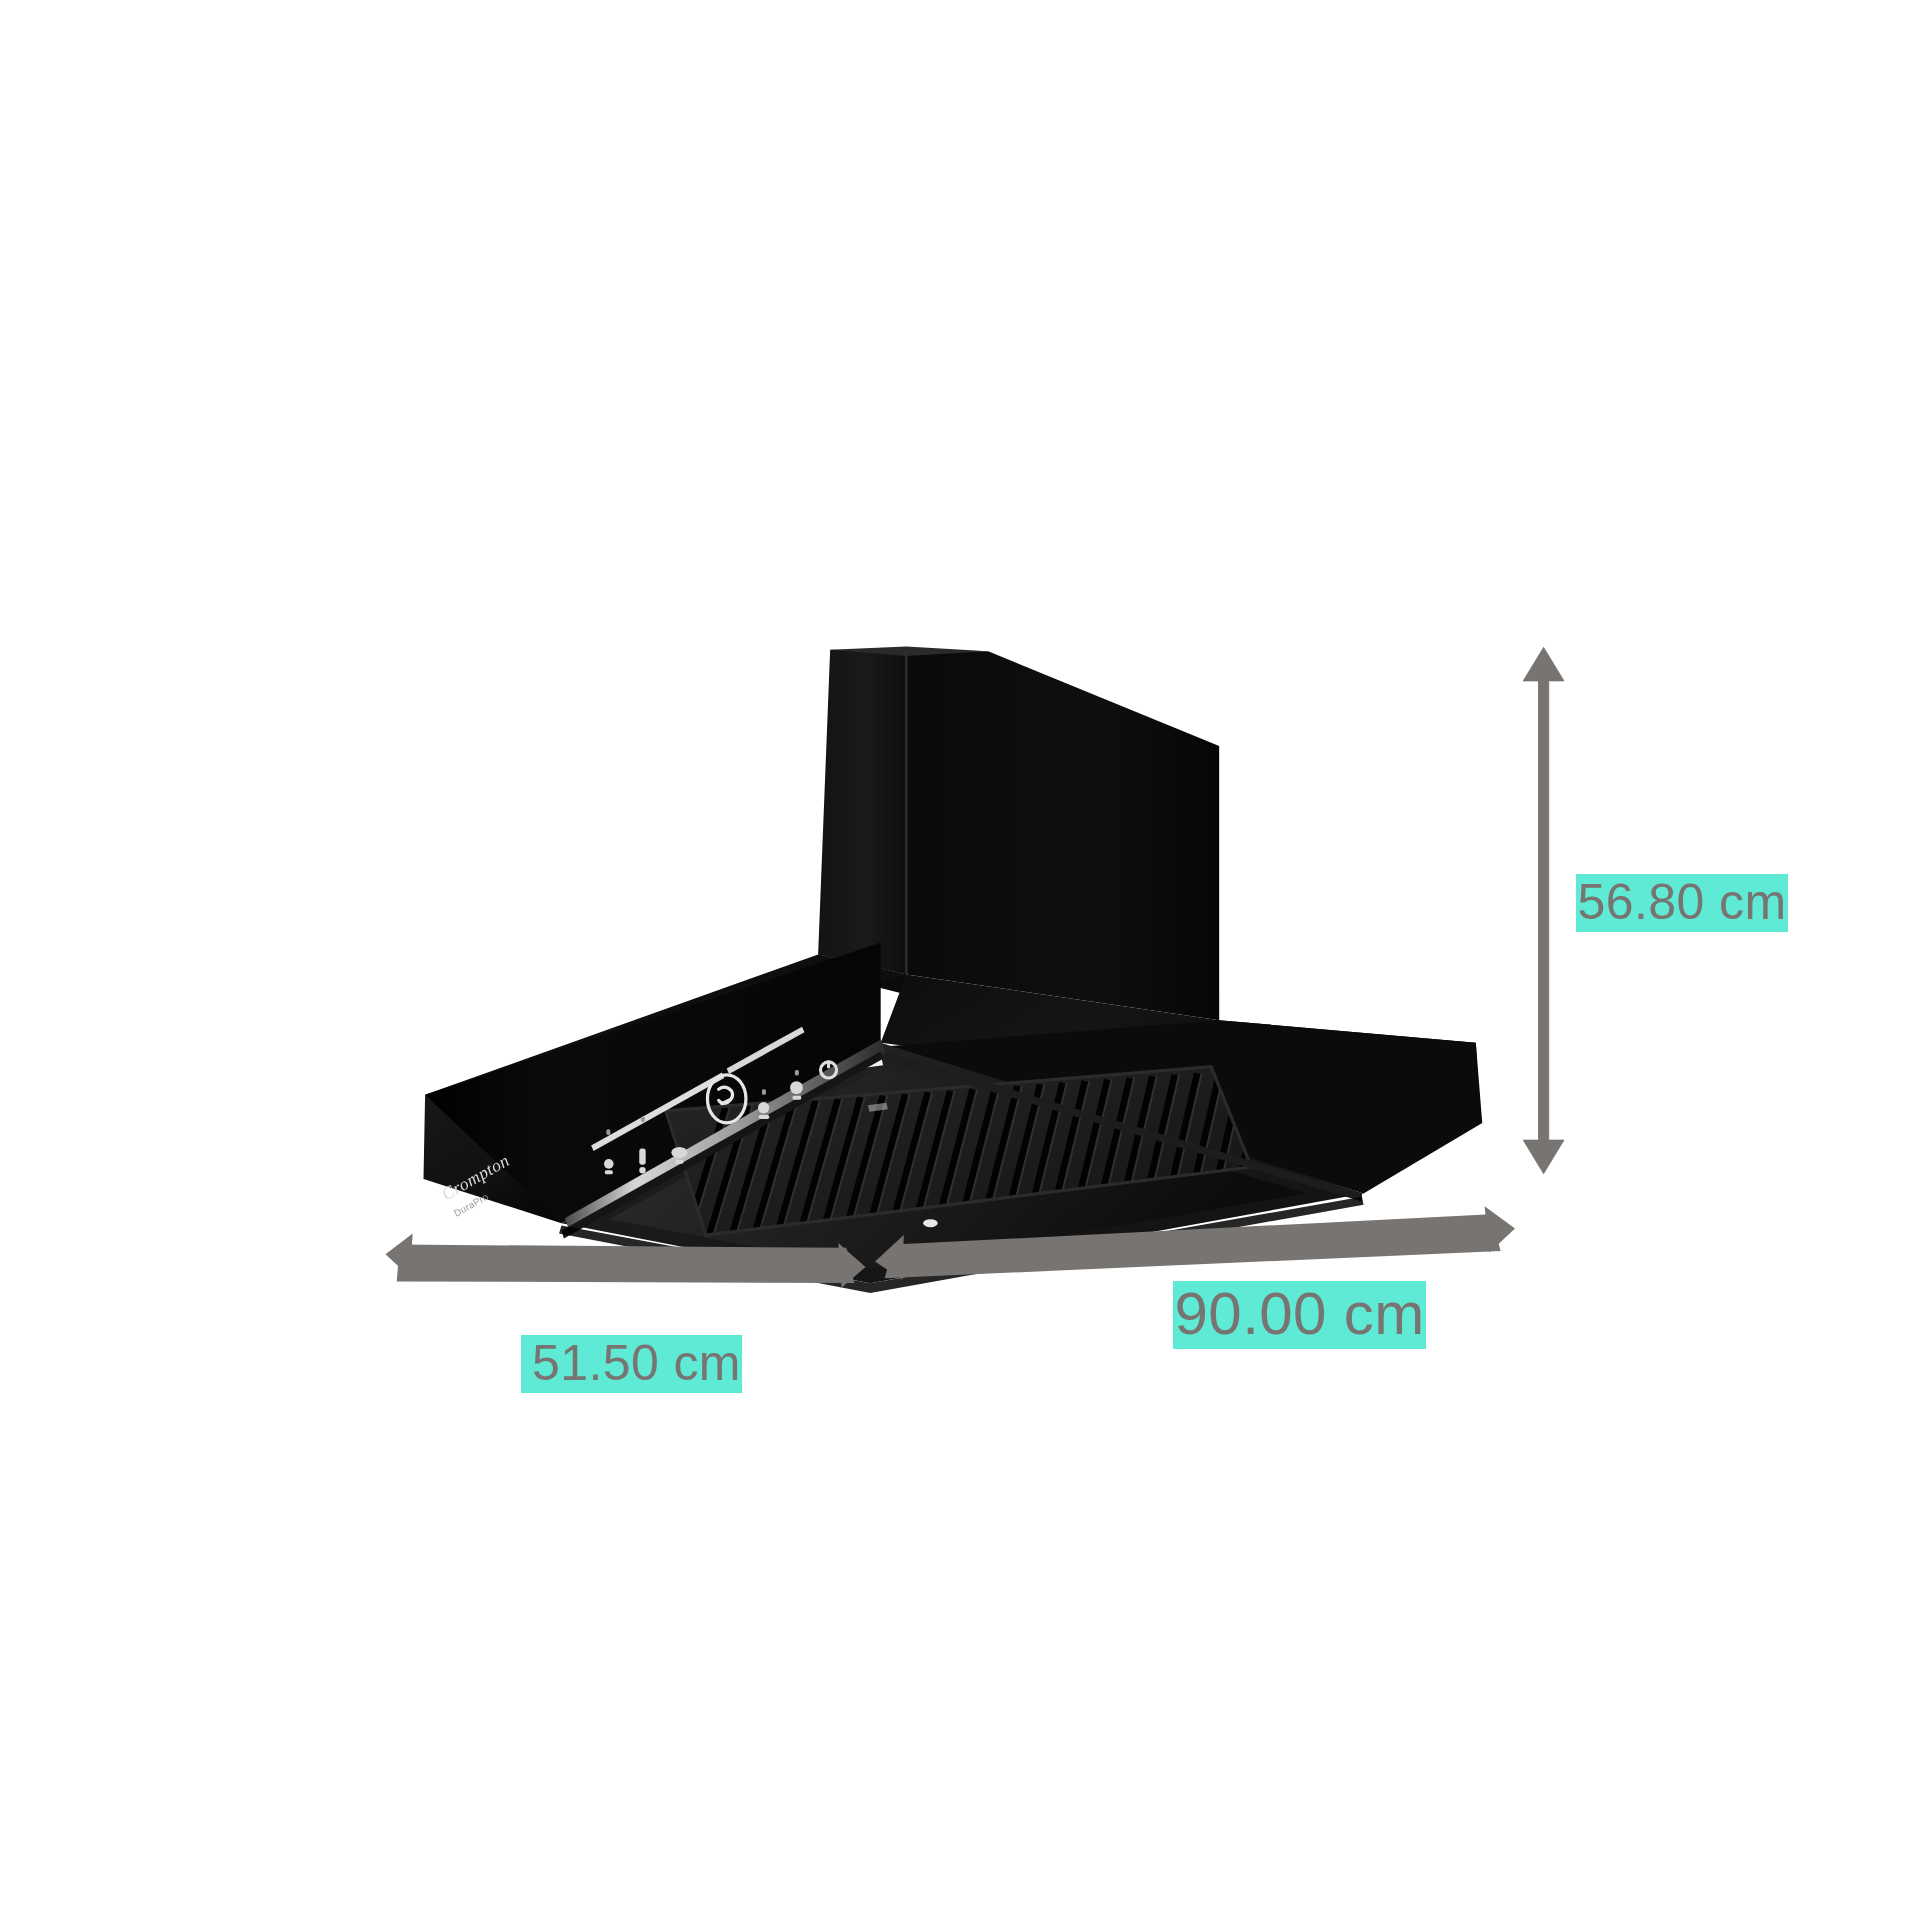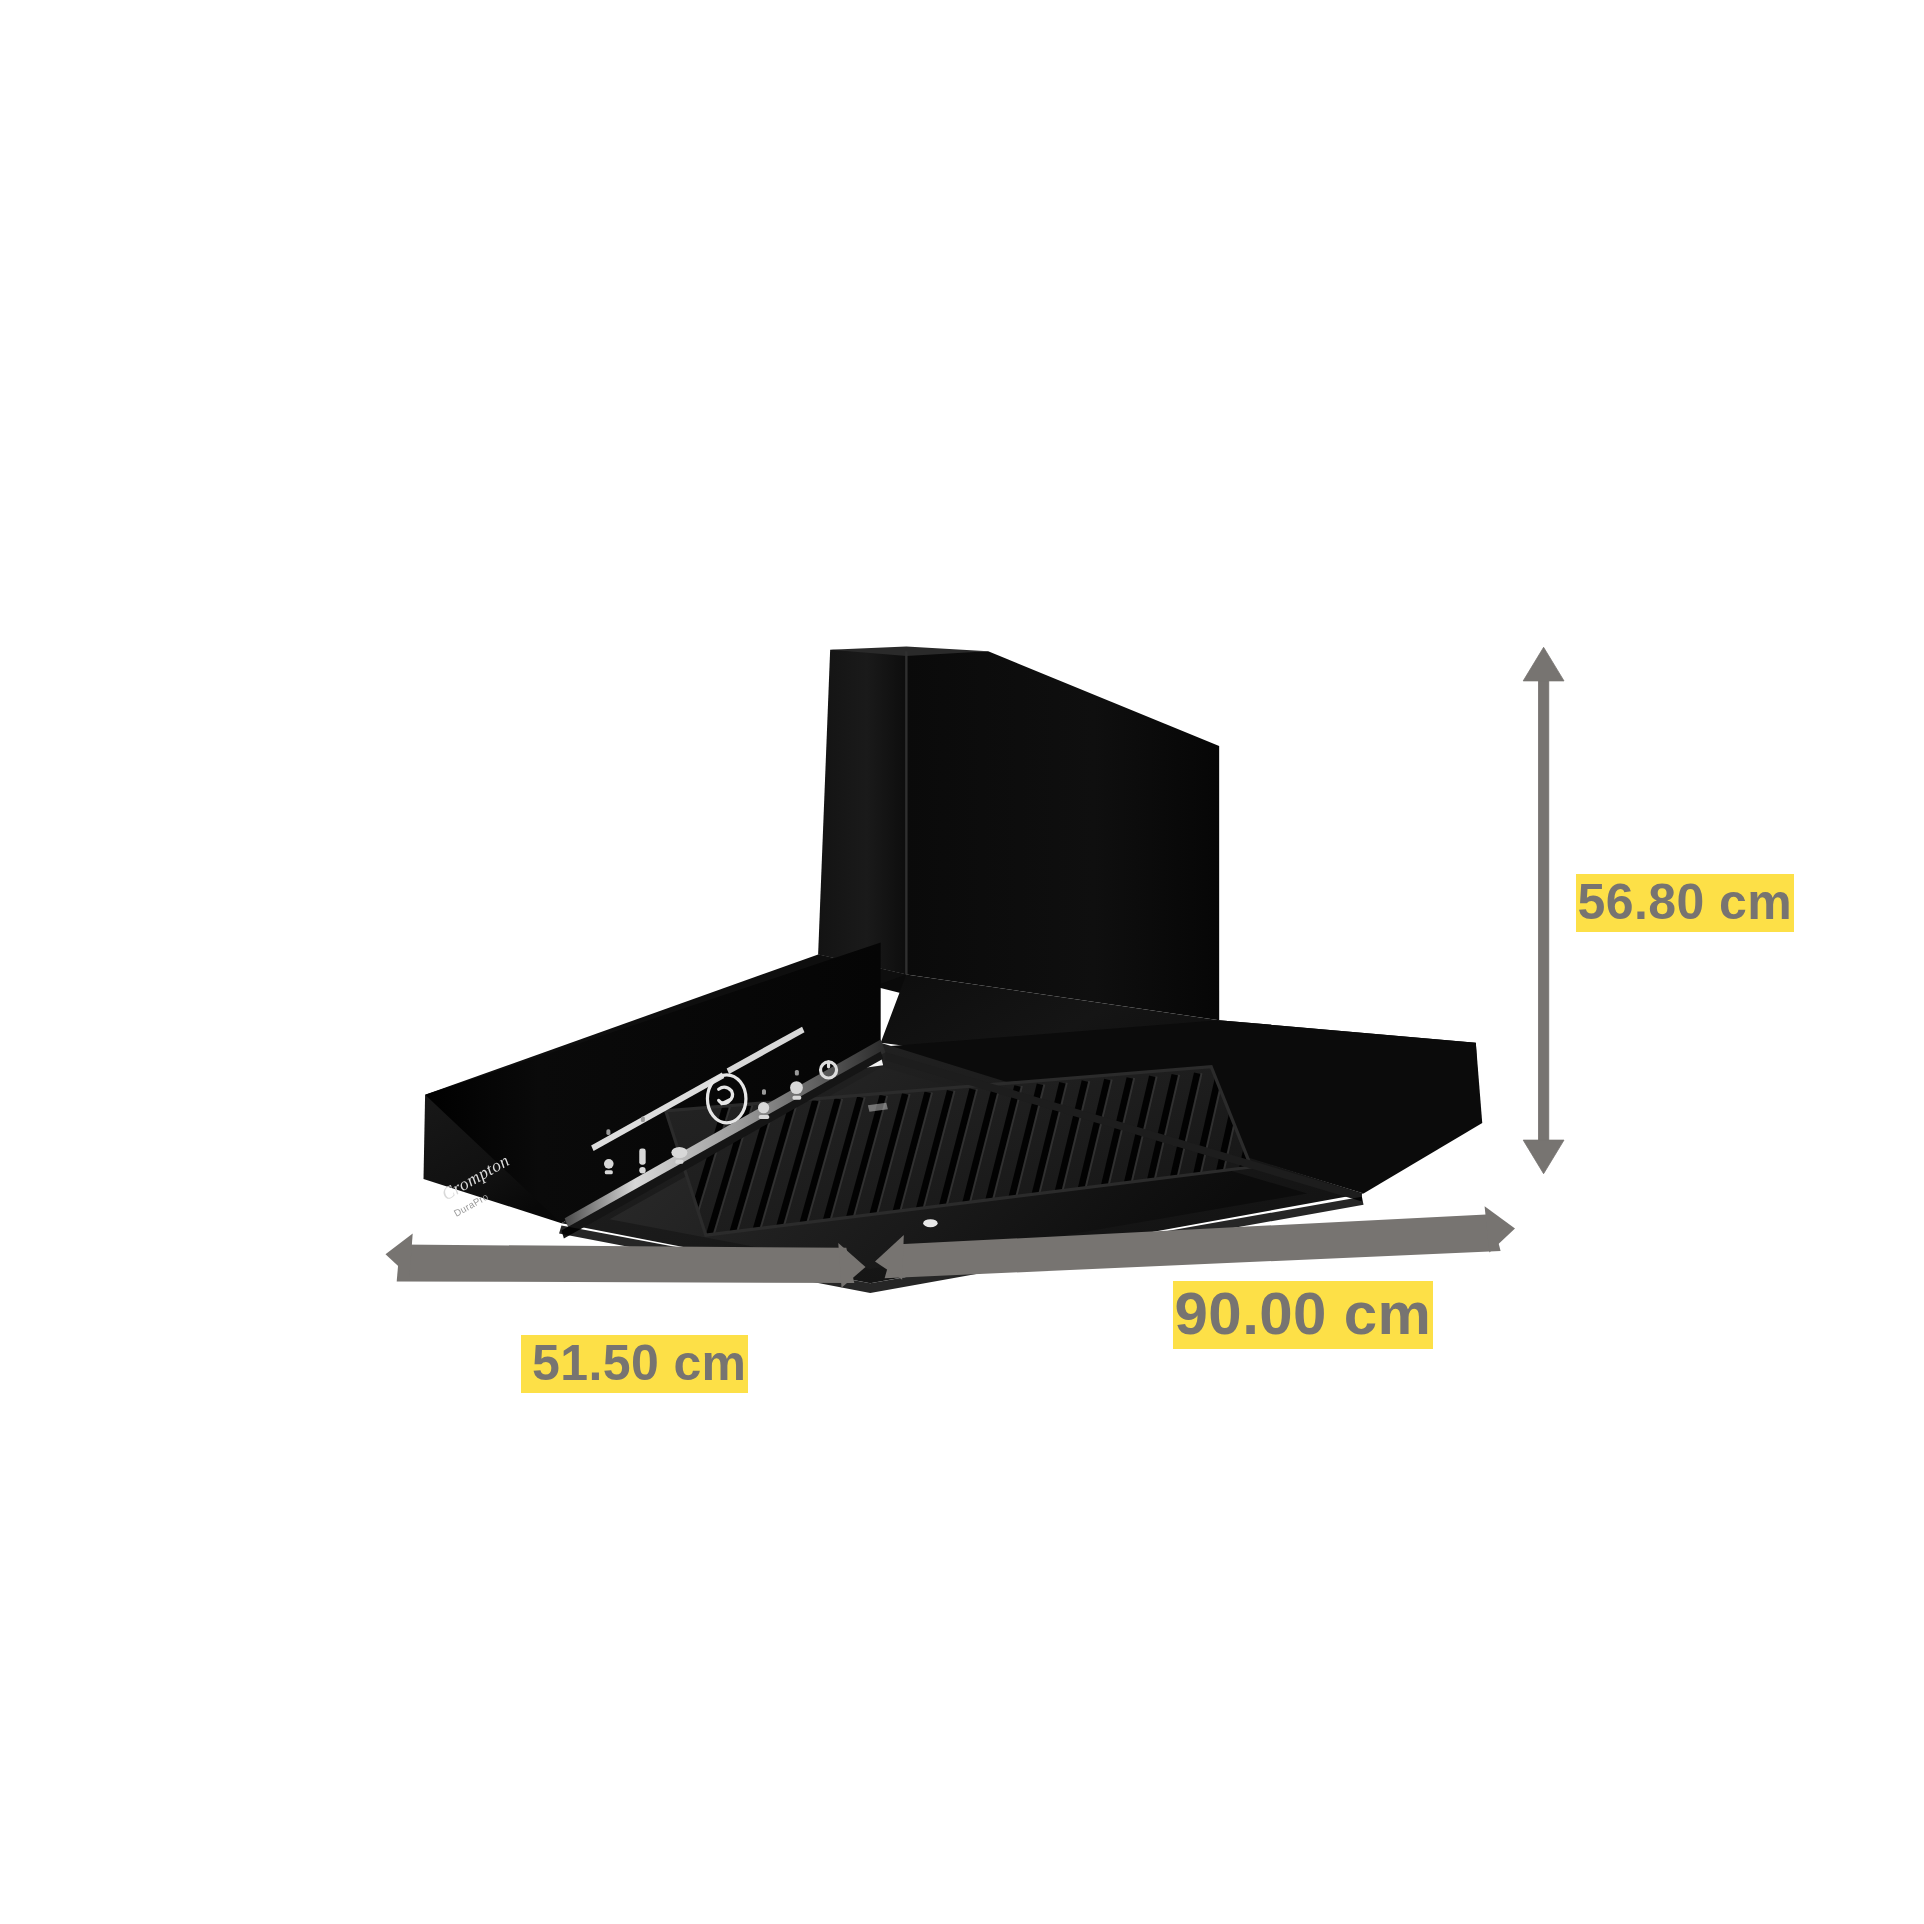--- a/index.html
+++ b/index.html
@@ -28,23 +28,23 @@
     position: absolute;
     left: 0;
     top: 0;
     width: 1925px;
     height: 1925px;
   }
 
   
   .dim-label {
     position: absolute;
-    background: #fde047;
+    background: #5eead4;
     color: #777471;
-    font-weight: bold;
+    font-weight: normal;
     letter-spacing: 0.4px;
     white-space: nowrap;
     line-height: 1.0;
     padding: 3.2px 1.6px 4.8px 1.6px;
     font-family: "Liberation Sans", sans-serif;
   }
 
   #label-height {
     left: 1576px;
     top: 874px;

